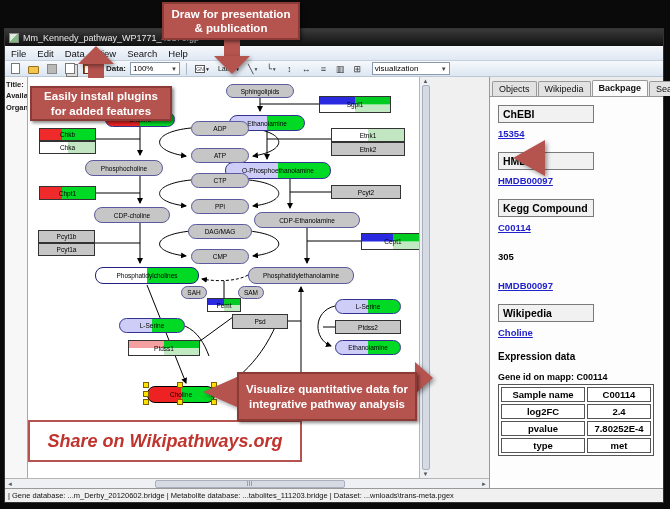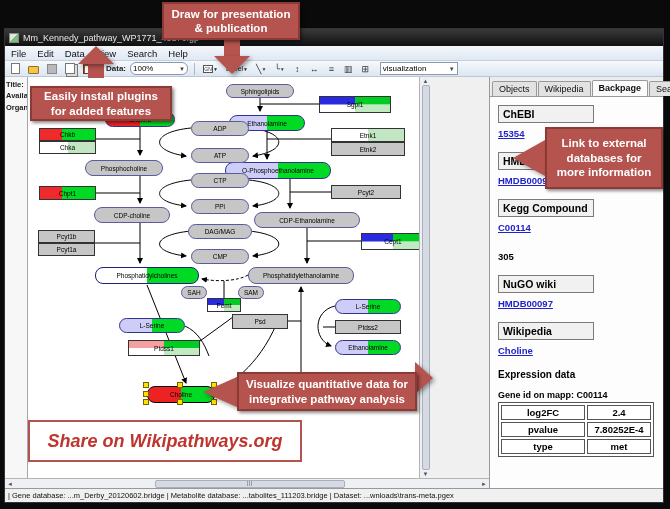--- a/index.html
+++ b/index.html
@@ -127,21 +127,21 @@
       <div class="tbtn">
           <span class="icon-save"></span>
         </div>
       <div class="tbtn">
           <span class="icon-copy"></span>
         </div>
       <div class="tbtn">
           <span class="icon-paste"></span>
         </div>
       <span style="font-weight:bold;margin-left:8px;">Data:</span>
-      <div class="combo" style="width:58px;justify-content:space-between;border-radius:6px;">
+      <div class="combo" style="width:50px;justify-content:space-between;">
         <span>100%</span>
           <span class="arr">▼</span>
       </div>
       <div class="tsep"></div>
       <div class="tbtn">
         <span class="minibox">GN</span>
         <span class="arr" style="font-size:5px;">▼</span>
       </div>
       <div class="tbtn">
         <span style="font-size:7px;">Label</span>
@@ -309,32 +309,35 @@
             <a class="bval" href="#">HMDB00097</a>
           </div>
           <div class="bsection">
             <div class="bheader">Kegg Compound</div>
             <a class="bval" href="#">C00114</a>
           </div>
           <div class="bsection">
             <span class="bval">305</span>
           </div>
           <div class="bsection">
-            <div class="bheader">NuGO wiki</div>
             <a class="bval" href="#">HMDB00097</a>
           </div>
           <div class="bsection">
             <div class="bheader">Wikipedia</div>
             <a class="bval" href="#">Choline</a>
           </div>
 
           <div class="exptitle">Expression data</div>
           <div class="geneid">Gene id on mapp: C00114</div>
           <table class="expr">
             <tbody>
+              <tr>
+                <td class="c1">Sample name</td>
+                <td class="c2">C00114</td>
+              </tr>
               <tr>
                 <td class="c1">log2FC</td>
                 <td class="c2">2.4</td>
               </tr>
               <tr>
                 <td class="c1">pvalue</td>
                 <td class="c2">7.80252E-4</td>
               </tr>
               <tr>
                 <td class="c1">type</td>
@@ -352,21 +355,20 @@
   </div>
 
   <div class="callout" style="left:162px;top:2px;width:138px;height:38px;">Draw for presentation &amp; publication</div>
   <div class="ctail" style="left:224px;top:40px;width:16px;height:18px;"></div>
   <div class="ctri" style="left:214px;top:56px;border-left:18px solid transparent;border-right:18px solid transparent;border-top:18px solid #b5534e;"></div>
 
   <div class="callout" style="left:30px;top:86px;width:142px;height:35px;">Easily install plugins for added features</div>
   <div class="ctail" style="left:88px;top:64px;width:16px;height:14px;"></div>
   <div class="ctri" style="left:78px;top:46px;border-left:18px solid transparent;border-right:18px solid transparent;border-bottom:18px solid #b5534e;"></div>
 
-  <div class="callout" style="left:545px;top:127px;width:118px;height:62px;">Link to external databases for more information</div>
   <div class="ctri" style="left:513px;top:140px;border-top:18px solid transparent;border-bottom:18px solid transparent;border-right:32px solid #b5534e;"></div>
 
-  <div class="callout" style="left:237px;top:372px;width:180px;height:39px;">Visualize quantitative data for integrative pathway analysis</div>
+  <div class="callout" style="left:237px;top:372px;width:180px;height:49px;">Visualize quantitative data for integrative pathway analysis</div>
   <div class="ctri" style="left:203px;top:377px;border-top:15px solid transparent;border-bottom:15px solid transparent;border-right:34px solid #b5534e;"></div>
   <div class="ctri" style="left:415px;top:362px;border-top:16px solid transparent;border-bottom:16px solid transparent;border-left:18px solid #b5534e;"></div>
 
   <div class="sharebox">Share on Wikipathways.org</div>
 </div>
 
 </body></html>

